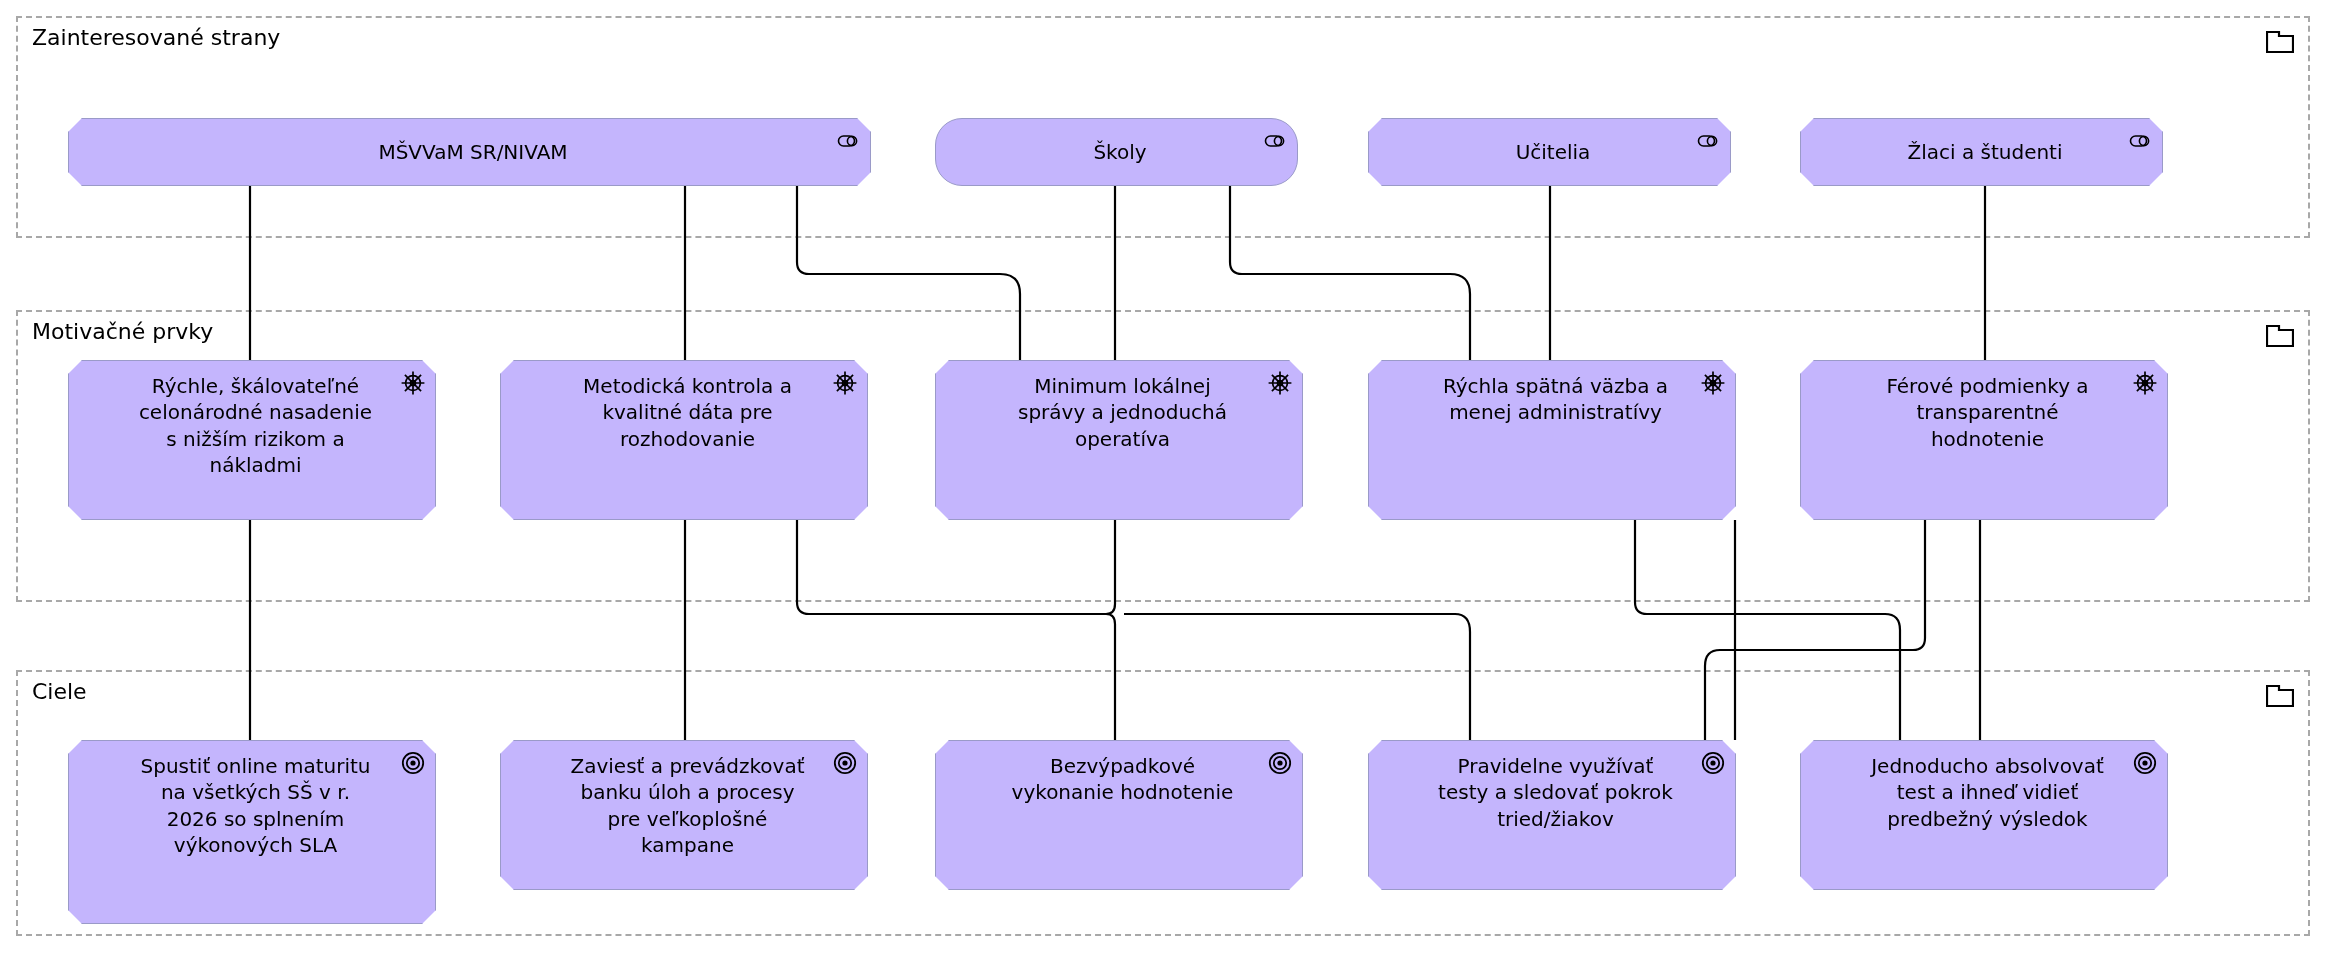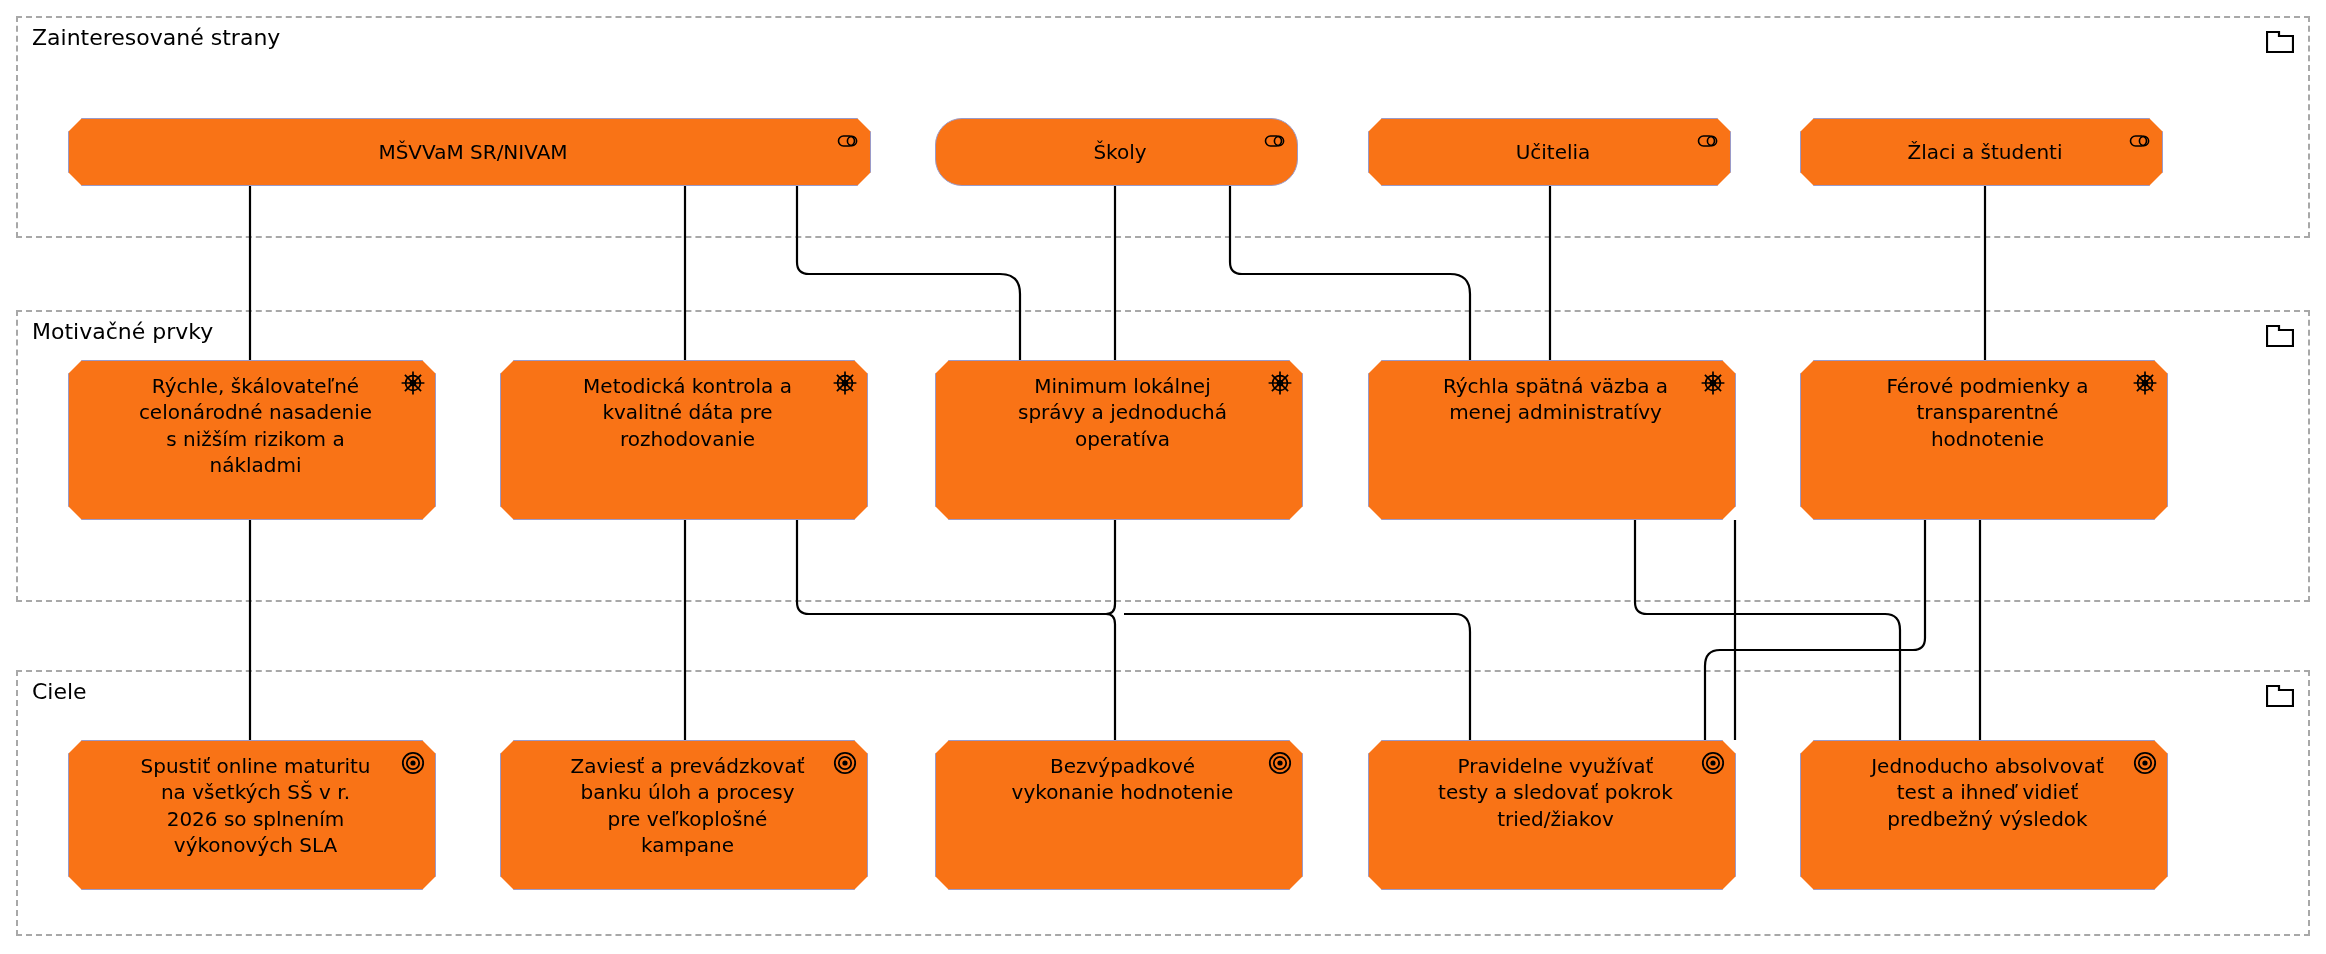--- a/index.html
+++ b/index.html
@@ -38,21 +38,21 @@
     top: 12px;
     right: 14px;
     width: 28px;
     height: 24px;
   }
 
   
   .node {
     position: absolute;
     box-sizing: border-box;
-    background: #f97316;
+    background: #c4b5fd;
     border: 1.5px solid #9a9ac8;
     
     clip-path: polygon(
       14px 0, calc(100% - 14px) 0,
       100% 14px, 100% calc(100% - 14px),
       calc(100% - 14px) 100%, 14px 100%,
       0 calc(100% - 14px), 0 14px
     );
     display: flex;
     align-items: flex-start;
@@ -265,21 +265,21 @@
     <svg class="node-icon" viewBox="0 0 26 26">
       <circle cx="13" cy="13" r="7.4" fill="none" stroke="#000" stroke-width="1.7"></circle>
       <circle cx="13" cy="13" r="2.5" fill="none" stroke="#000" stroke-width="1.7"></circle>
       <line x1="13" y1="1.6" x2="13" y2="24.4" stroke="#000" stroke-width="1.7"></line>
       <line x1="1.6" y1="13" x2="24.4" y2="13" stroke="#000" stroke-width="1.7"></line>
       <line x1="4.9" y1="4.9" x2="21.1" y2="21.1" stroke="#000" stroke-width="1.7"></line>
       <line x1="21.1" y1="4.9" x2="4.9" y2="21.1" stroke="#000" stroke-width="1.7"></line>
     </svg>
   </div>
 
-  <div class="node goal" style="left:68px; top:740px; width:368px; height:150px;">
+  <div class="node goal" style="left:68px; top:740px; width:368px; height:184px;">
     <span class="node-label">Spustiť online maturitu
 na všetkých SŠ v r.
 2026 so splnením
 výkonových SLA</span>
     <svg class="node-icon" viewBox="0 0 26 26">
       <circle cx="13" cy="13" r="10.2" fill="none" stroke="#000" stroke-width="1.8"></circle>
       <circle cx="13" cy="13" r="6.2" fill="none" stroke="#000" stroke-width="1.8"></circle>
       <circle cx="13" cy="13" r="2.6" fill="#000"></circle>
     </svg>
   </div>

